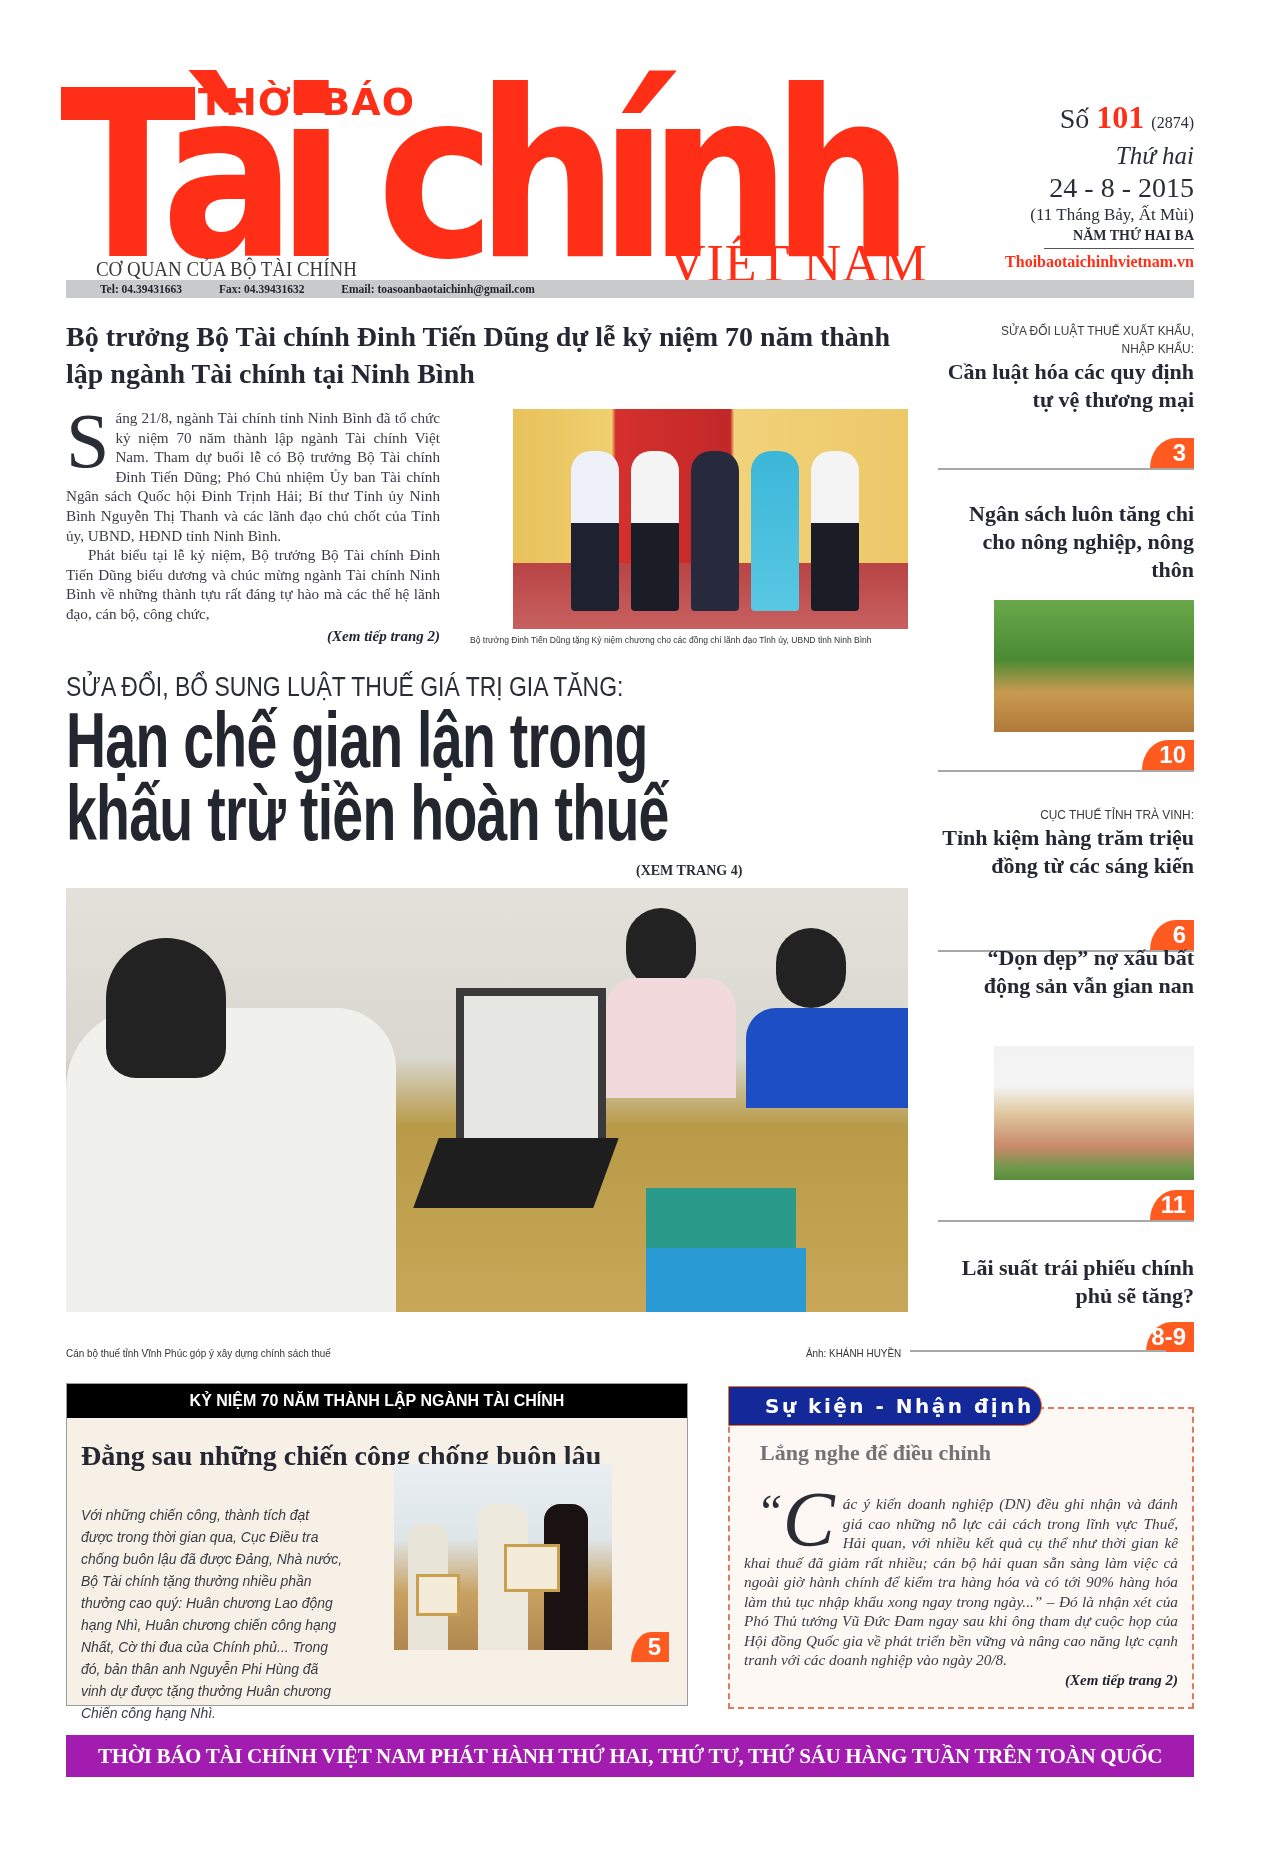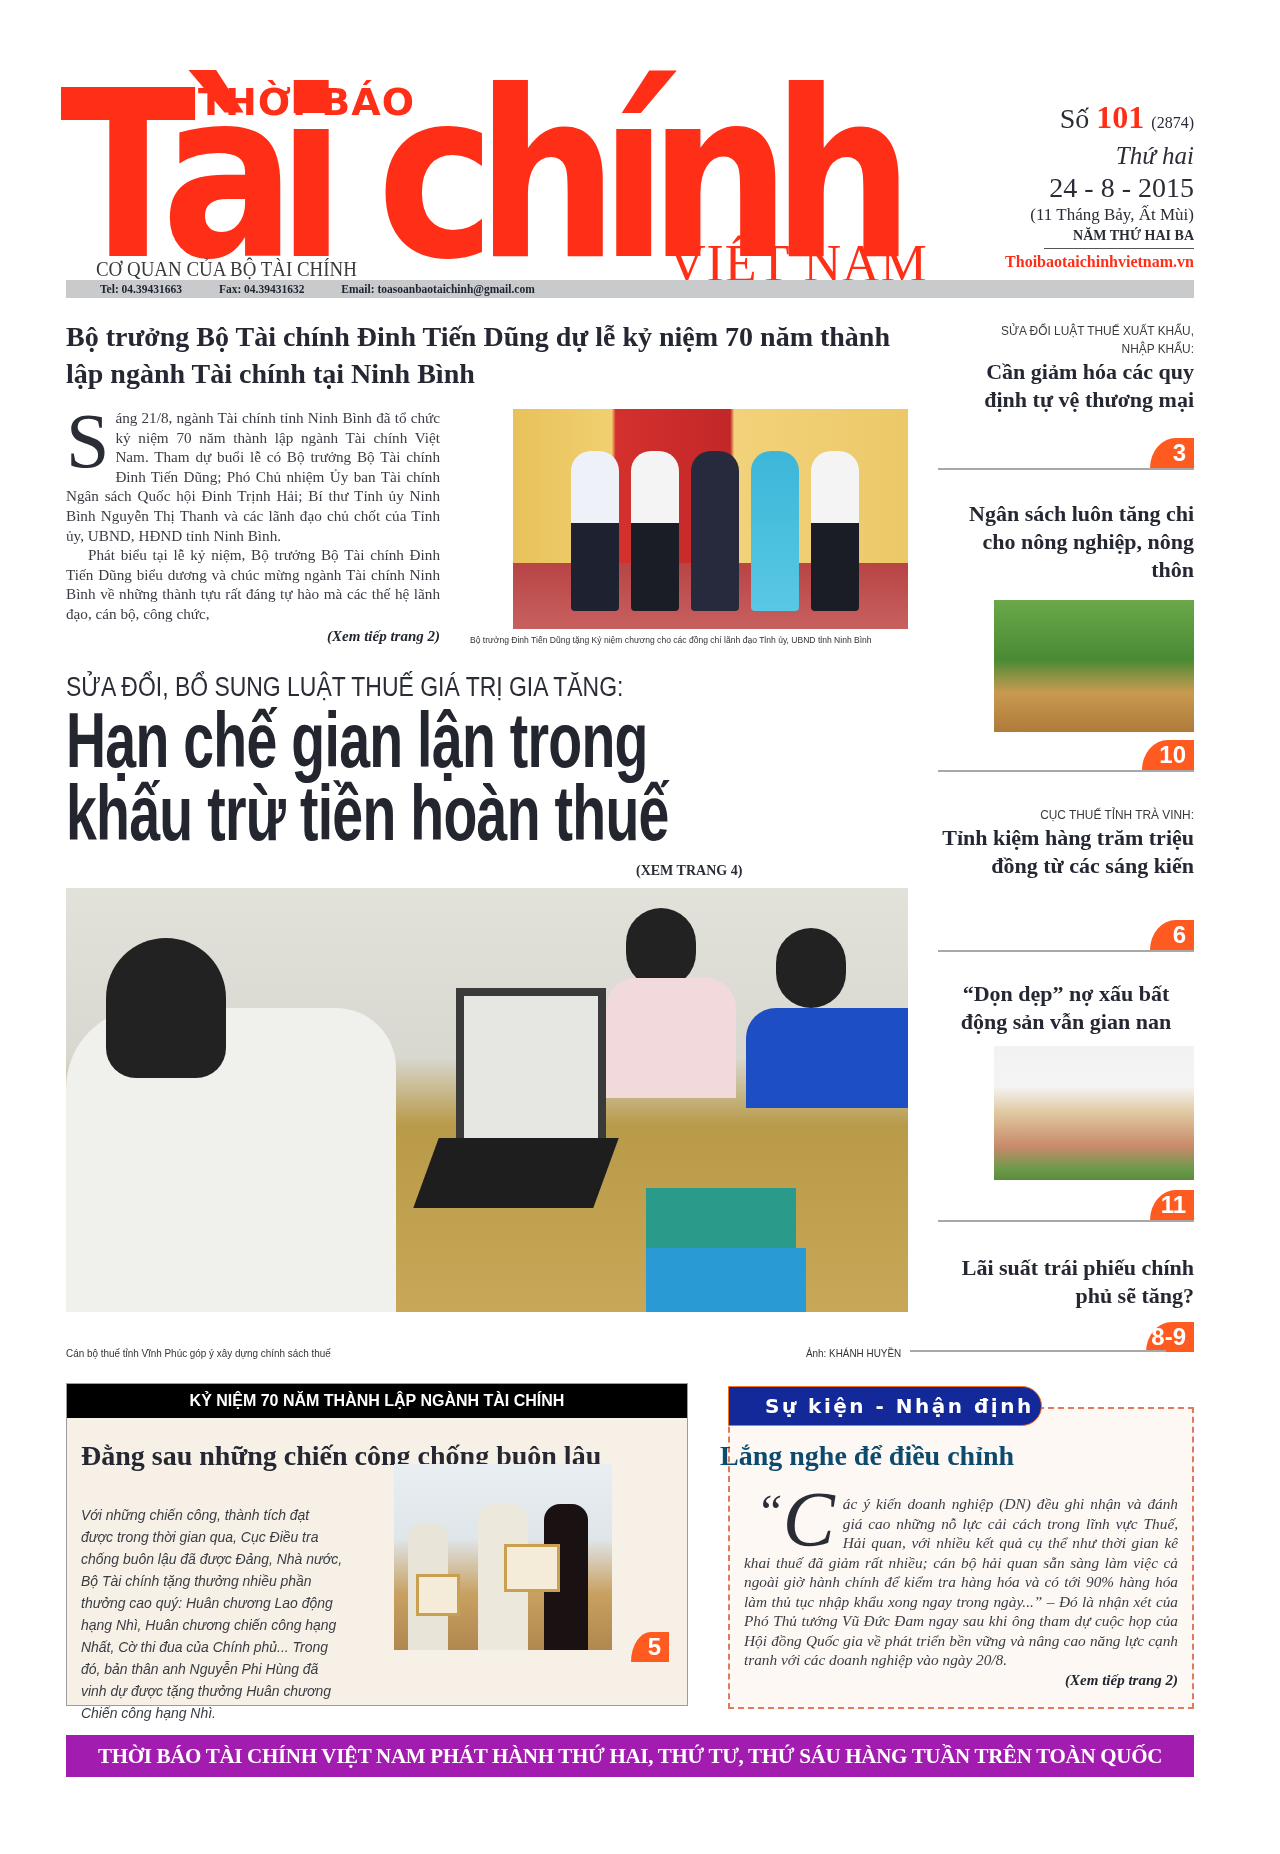--- a/index.html
+++ b/index.html
@@ -90,21 +90,21 @@
     .box70-photo { position: absolute; left: 327px; top: 80px; width: 218px; height: 186px;
       background: linear-gradient(180deg, #e8eef2 0%, #dfe6ea 40%, #c8a060 70%, #b08850 100%); }
     .box70-badge { position: absolute; right: 18px; top: 248px; width: 38px; height: 30px; background: #ff5a1f; color:#fff;
       font-family: "Liberation Sans", sans-serif; font-weight: bold; font-size: 24px; line-height: 30px; text-align: right; padding-right: 8px; border-top-left-radius: 20px 30px; }
 
     
     .sk-box { left: 728px; top: 1407px; width: 466px; height: 302px; background: #fdf8f4; border: 2px dashed #e07a5f; }
     .sk-tab { left: 728px; top: 1386px; width: 314px; height: 40px; background: #13299a; border-radius: 0 22px 22px 0; border: 1px solid #f97316;
       color: #fff; font-family: "DejaVu Sans", "Liberation Sans", sans-serif; font-weight: bold; font-size: 20px; line-height: 38px;
       letter-spacing: 2.5px; padding-left: 36px; }
-    .sk-title { left: 720px; top: 1440px; font-size: 28px; font-weight: bold; color: #0c4a6e; white-space: nowrap; }
+    .sk-title { left: 760px; top: 1440px; font-size: 22px; font-weight: bold; color: #737373; white-space: nowrap; }
     .sk-body { left: 744px; top: 1494px; width: 434px; font-size: 15.3px; line-height: 19.5px; font-style: italic; text-align: justify; color: #3a3c44; }
     .sk-body .q { float: left; font-size: 48px; line-height: 36px; margin: 0 0 0 12px; color: #2a2d36; }
     .sk-body .cap { float: left; font-size: 78px; line-height: 62px; margin: -6px 8px 0 0; color: #2a2d36; }
     .sk-more { left: 744px; top: 1672px; width: 434px; text-align: right; font-size: 15px; font-weight: bold; font-style: italic; }
 
     
     .footer-banner { left: 66px; top: 1735px; width: 1128px; height: 42px; background: #a21caf; color: #fff;
       font-size: 21px; font-weight: bold; text-align: center; line-height: 42px; white-space: nowrap; letter-spacing: -0.3px; }
   </style>
 </head>
@@ -144,40 +144,40 @@
   <div class="fig" style="left:58px;background:linear-gradient(180deg,#eef2f8 0 45%,#1e2230 45% 100%)"></div>
   <div class="fig" style="left:118px;background:linear-gradient(180deg,#f4f4f4 0 45%,#1a1c26 45% 100%)"></div>
   <div class="fig" style="left:178px;background:#262a3c"></div>
   <div class="fig" style="left:238px;background:linear-gradient(180deg,#3cb6d8 0%,#58c8e4 100%)"></div>
   <div class="fig" style="left:298px;background:linear-gradient(180deg,#f4f4f4 0 45%,#1a1c26 45% 100%)"></div>
 </div>
 <div class="abs lead-caption">Bộ trưởng Đinh Tiến Dũng tặng Kỷ niệm chương cho các đồng chí lãnh đạo Tỉnh ủy, UBND tỉnh Ninh Bình</div>
 
 <div class="abs rcol" style="top:322px;">
   <div class="r-kicker">SỬA ĐỔI LUẬT THUẾ XUẤT KHẨU, NHẬP KHẨU:</div>
-  <div class="r-title">Cần giảm hóa các quy định tự vệ thương mại</div>
+  <div class="r-title">Cần luật hóa các quy định tự vệ thương mại</div>
 </div>
 <div class="badge" style="top:438px;width:44px;">3</div>
 <div class="r-rule" style="top:468px;"></div>
 
 <div class="abs rcol" style="top:500px;">
   <div class="r-title">Ngân sách luôn tăng chi cho nông nghiệp, nông thôn</div>
 </div>
 <div class="r-photo photo" style="top:600px;height:132px;background:linear-gradient(180deg,#6aa84a 0%,#4a8a34 45%,#c89a50 70%,#b07a3a 100%);"></div>
 <div class="badge" style="top:740px;width:52px;">10</div>
 <div class="r-rule" style="top:770px;"></div>
 
 <div class="abs rcol" style="top:806px;">
   <div class="r-kicker">CỤC THUẾ TỈNH TRÀ VINH:</div>
   <div class="r-title">Tỉnh kiệm hàng trăm triệu đồng từ các sáng kiến</div>
 </div>
 <div class="badge" style="top:920px;width:44px;">6</div>
 <div class="r-rule" style="top:950px;"></div>
 
-<div class="abs rcol" style="top:980px;text-align:center;">
+<div class="abs rcol" style="top:944px;">
   <div class="r-title">“Dọn dẹp” nợ xấu bất động sản vẫn gian nan</div>
 </div>
 <div class="r-photo photo" style="top:1046px;height:134px;background:linear-gradient(180deg,#f2f2f2 0%,#f4f4f4 30%,#e0c8a0 50%,#c88a6a 75%,#6a9a4a 92%,#5a8a3a 100%);"></div>
 <div class="badge" style="top:1190px;width:44px;">11</div>
 <div class="r-rule" style="top:1220px;"></div>
 
 <div class="abs rcol" style="top:1254px;">
   <div class="r-title">Lãi suất trái phiếu chính phủ sẽ tăng?</div>
 </div>
 <div class="badge" style="top:1322px;width:48px;">8-9</div>

